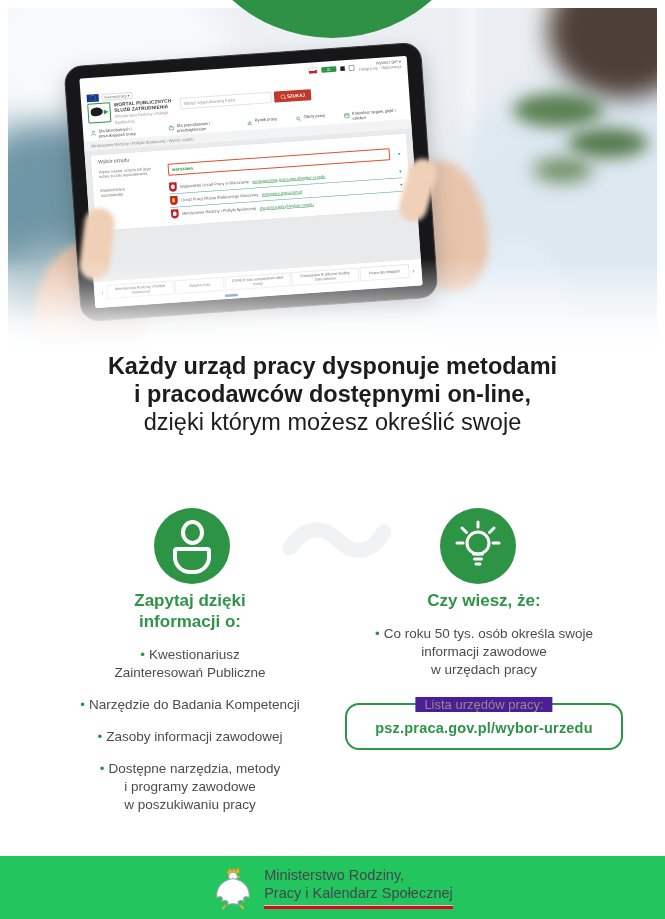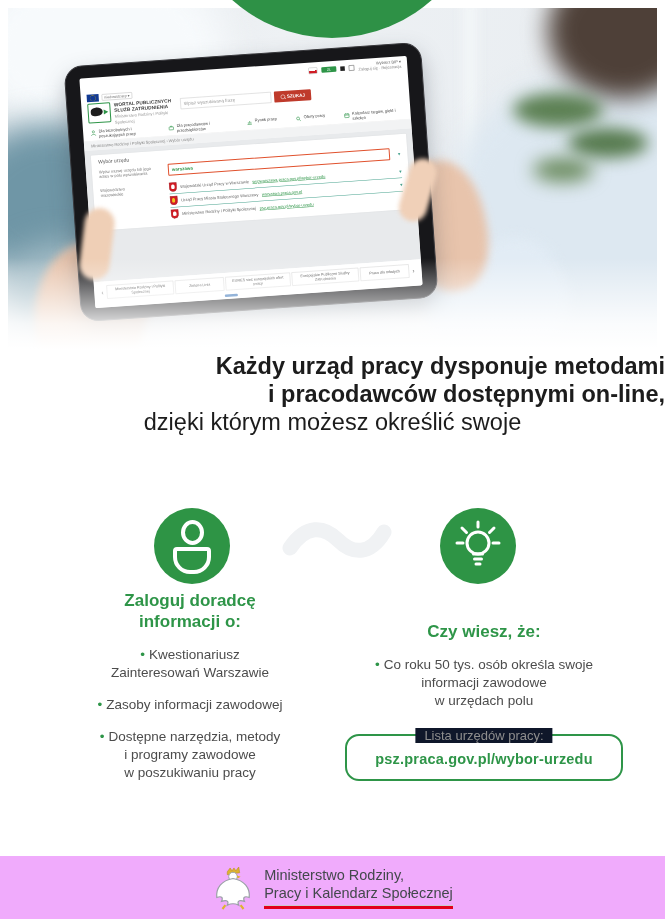--- a/index.html
+++ b/index.html
@@ -97,46 +97,46 @@
 
   .tabarea{background:#fff;padding:8px 10px 4px 10px;}
   .tabs{display:flex;align-items:stretch;gap:3px;justify-content:center;}
   .arrow{font-size:13px;color:#555;align-self:center;padding:0 4px;}
   .tab{border:1px solid #cfcfcf;background:#fff;font-size:7.5px;line-height:8.5px;color:#444;text-align:center;
     padding:4px 6px;display:flex;align-items:center;justify-content:center;min-width:84px;max-width:120px;}
   .bluedash{width:26px;height:5px;background:#2f6db5;border-radius:2px;margin:8px 0 0 250px;}
 
   
   .headline{left:0;top:352px;width:665px;text-align:center;color:#1c1c1c;z-index:9;}
-  .headline .b{font-weight:bold;font-size:23.5px;line-height:28px;text-align:right;}
+  .headline .b{font-weight:bold;font-size:23.5px;line-height:28px;}
   .headline .r{font-weight:normal;font-size:23.5px;line-height:28px;}
 
   
   .gcircle{width:76px;height:76px;border-radius:50%;background:#2e9445;position:absolute;top:508px;}
   .gc-left{left:154px;} .gc-right{left:440px;}
   .p-head{position:absolute;left:27px;top:12px;width:15px;height:17px;border:4px solid #fff;border-radius:50%;}
   .p-body{position:absolute;left:19px;top:39px;width:30px;height:19px;border:4px solid #fff;border-radius:4px 4px 17px 17px;}
   .wave{left:282px;top:516px;z-index:2;}
 
   
   .col{position:absolute;text-align:center;}
   .col-l{left:28px;top:590px;width:324px;}
-  .col-r{left:338px;top:621px;width:292px;}
+  .col-r{left:338px;top:590px;width:292px;}
   .colhead{color:#2e9548;font-weight:bold;font-size:17px;line-height:21px;}
   .citem{font-size:13.5px;line-height:18px;color:#4c4c4c;margin-top:14px;}
   .col-l .citem:first-of-type{margin-top:26px;}
   .col-r .citem:first-of-type{margin-top:25px;}
   .bl{color:#2e9548;margin-right:4px;}
 
   .linkbox{position:relative;width:262px;margin:24px auto 0 auto;border:2px solid #2e9548;border-radius:14px;padding:15px 6px 12px 6px;}
-  .lb-label{position:absolute;top:-8px;left:50%;transform:translateX(-50%);background:#0f172a;padding:0 9px;font-size:13px;color:#8e8e8e;white-space:nowrap;}
+  .lb-label{position:absolute;top:-8px;left:50%;transform:translateX(-50%);background:#4c1d95;padding:0 9px;font-size:13px;color:#8e8e8e;white-space:nowrap;}
   .lb-url{font-size:14.5px;color:#2e9548;font-weight:bold;letter-spacing:.2px;}
 
   
-  .footer{left:0;top:856px;width:665px;height:63px;background:#f0abfc;display:flex;align-items:center;justify-content:center;gap:10px;}
+  .footer{left:0;top:856px;width:665px;height:63px;background:#22c55e;display:flex;align-items:center;justify-content:center;gap:10px;}
   .minblock{display:flex;flex-direction:column;}
   .minlines{font-size:14.5px;line-height:18px;color:#43484c;}
   .rule-g{height:1px;background:#c9cccd;margin-top:3px;}
   .rule-r{height:3.5px;background:#e2001a;}
 </style>
 </head>
 <body>
 
 <div class="abs photo">
   <div class="blob b-window"></div>
@@ -339,43 +339,46 @@
         <path d="M17 35 h6"></path>
         <path d="M53 35 h6"></path>
       <path d="M22 20 l4.5 4.5"></path>
         <path d="M54 20 l-4.5 4.5"></path>
     </g>
   </svg>
 </div>
 
 <div class="col col-l">
   <div class="colhead">
-    <span>Zaloguj doradcę</span><br>
+    <span>Zapytaj dzięki</span><br>
     <span>informacji o:</span>
   </div>
   <div class="citem">
     <span class="bl">•</span><span>Kwestionariusz</span><br>
-    <span>Zainteresowań Warszawie</span>
+    <span>Zainteresowań Publiczne</span>
+  </div>
+  <div class="citem">
+    <span class="bl">•</span><span>Narzędzie do Badania Kompetencji</span>
   </div>
   <div class="citem">
     <span class="bl">•</span><span>Zasoby informacji zawodowej</span>
   </div>
   <div class="citem">
     <span class="bl">•</span><span>Dostępne narzędzia, metody</span><br>
     <span>i programy zawodowe</span><br>
     <span>w poszukiwaniu pracy</span>
   </div>
 </div>
 
 <div class="col col-r">
   <div class="colhead">Czy wiesz, że:</div>
   <div class="citem">
     <span class="bl">•</span><span>Co roku 50 tys. osób określa swoje</span><br>
     <span>informacji zawodowe</span><br>
-    <span>w urzędach polu</span>
+    <span>w urzędach pracy</span>
   </div>
 
   <div class="linkbox">
     <span class="lb-label">Lista urzędów pracy:</span>
     <div class="lb-url">psz.praca.gov.pl/wybor-urzedu</div>
   </div>
 </div>
 
 <div class="abs footer">
   <svg width="42" height="46" viewBox="0 0 44 48">

